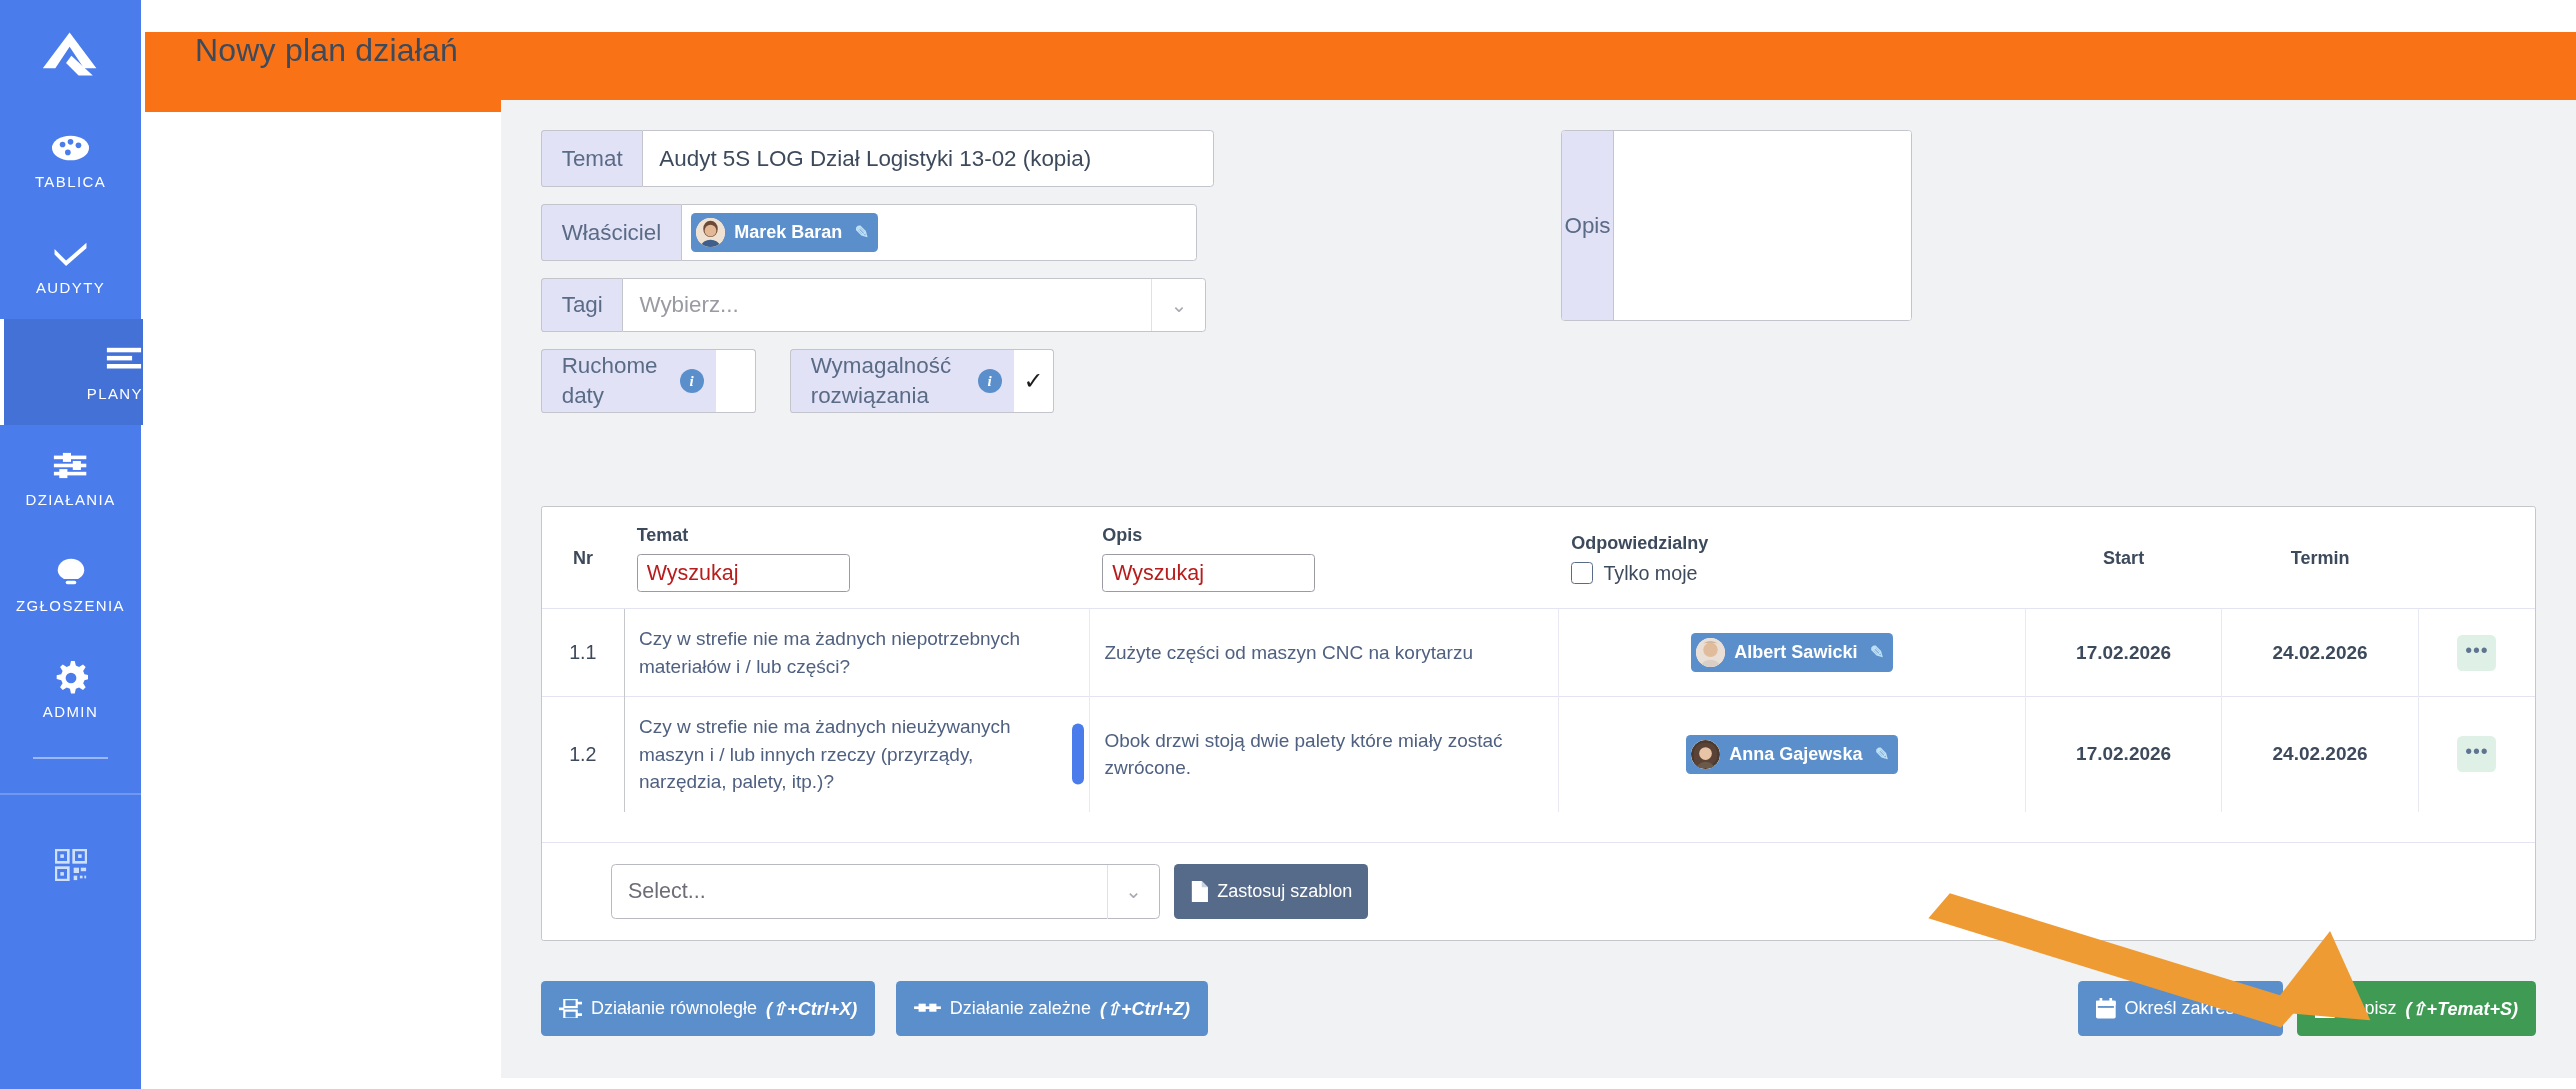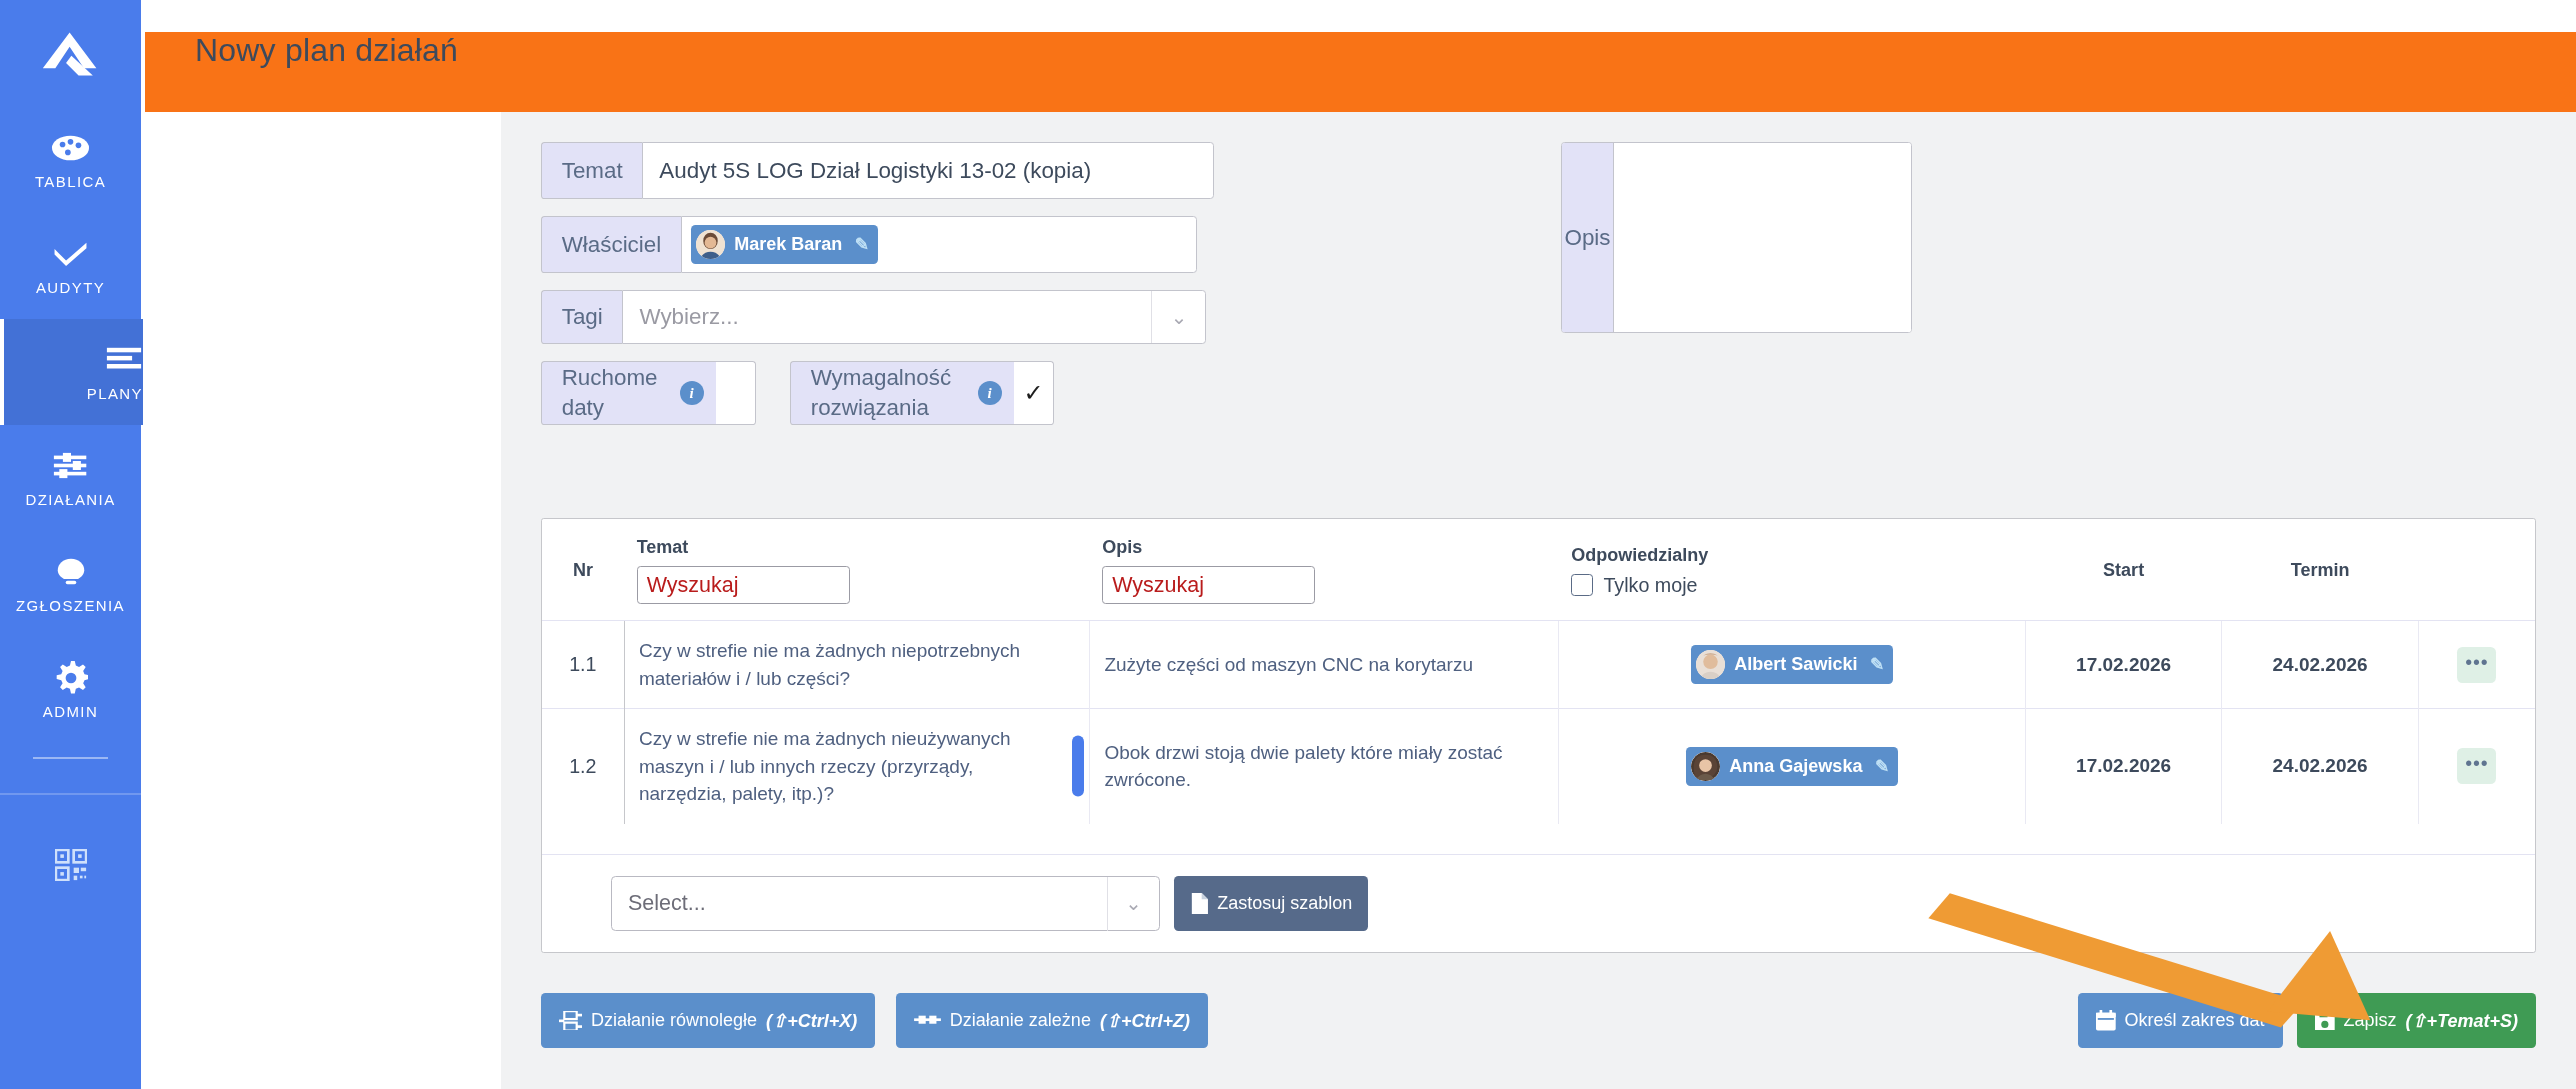--- a/index.html
+++ b/index.html
@@ -48,21 +48,21 @@
     display:flex; align-items:flex-start;margin-top:32px;
   }
   #page-title {
     margin-left: 50px;
     font-size: 32px; color:#3d4a5c; font-weight:400; letter-spacing:0.2px;
   }
 
   
   #work-left { position:absolute; left:145px; top:112px; width:356px; height:978px; background:#ffffff; }
   #canvas {
-    position:absolute; left:501px; top:112px; width:2075px; height:978px;
+    position:absolute; left:501px; top:100px; width:2075px; height:978px;
     background:#f1f2f3;
     text-decoration:underline;
   }
 
   
   #form-area { position:absolute; left:40px; top:30px; width:1360px; height:358px; }
 
   .field-row { display:flex; margin-bottom: 17px; }
   .f-label {
     background:#e2e2f7; border:0.9px solid #c3c4cc; border-right:none;

